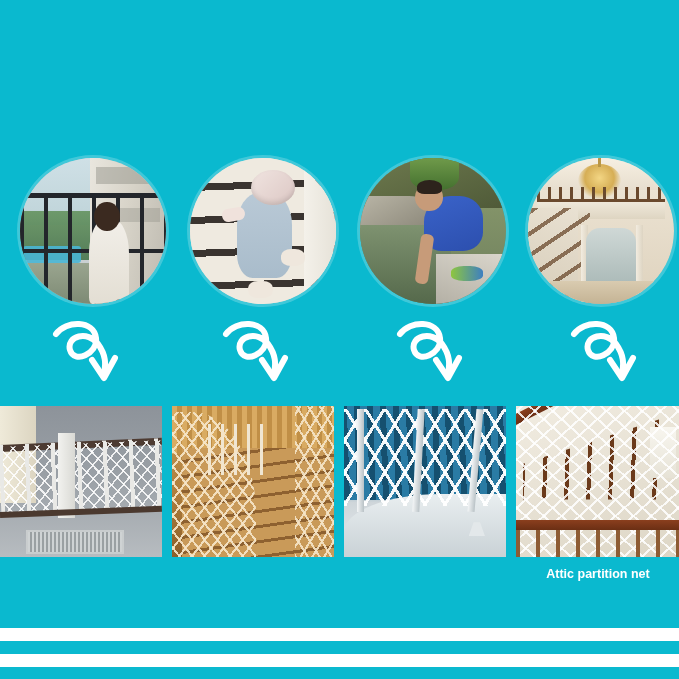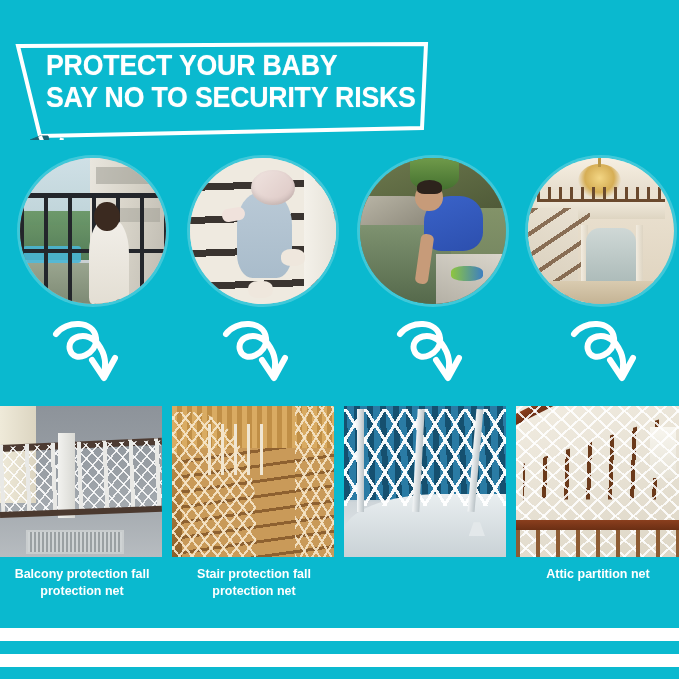--- a/index.html
+++ b/index.html
@@ -230,31 +230,20 @@
   }
 
   
   .stripe{position:absolute;left:0;width:679px;background:#ffffff;}
 </style>
 </head>
 <body>
 
 <div class="stage">
 
-  <div class="banner-wrap">
-    <svg class="banner-outline" viewBox="0 0 420 100">
-      <polygon points="8,6 416,4 412,88 30,96" fill="none" stroke="#ffffff" stroke-width="4"></polygon>
-      <polygon points="30,96 38,96 45,132 20,100" fill="#1a6475" stroke="#1a6475" stroke-width="1"></polygon>
-      <polyline points="30,96 45,132 52,98" fill="none" stroke="#ffffff" stroke-width="4" stroke-linejoin="round"></polyline>
-    </svg>
-    <div class="banner-text">
-      <span class="banner-line l1">PROTECT YOUR BABY</span>
-      <span class="banner-line l2">SAY NO TO SECURITY RISKS</span>
-    </div>
-  </div>
 
   <div class="circle-row">
 
     <div class="circ" style="left:20px;">
       <div class="photo p1">
         <div class="sky"></div>
           <div class="bldg"></div>
           <div class="trees"></div>
         <div class="pool"></div>
           <div class="ground"></div>
@@ -365,20 +354,18 @@
           <div class="balus"></div>
         <div class="rail"></div>
           <div class="win"></div>
         <div class="net"></div>
           <div class="rail2"></div>
           <div class="btmbal"></div>
       </div>
     </div>
   </div>
 
-  <div class="caption" style="left:6px;top:566px;width:152px;">Balcony protection fall protection net</div>
-  <div class="caption" style="left:178px;top:566px;width:152px;">Stair protection fall protection net</div>
   <div class="caption" style="left:522px;top:566px;width:152px;">Attic partition net</div>
 
   <div class="stripe" style="top:628px;height:13px;"></div>
   <div class="stripe" style="top:654px;height:13px;"></div>
 
 </div>
 
 </body></html>

